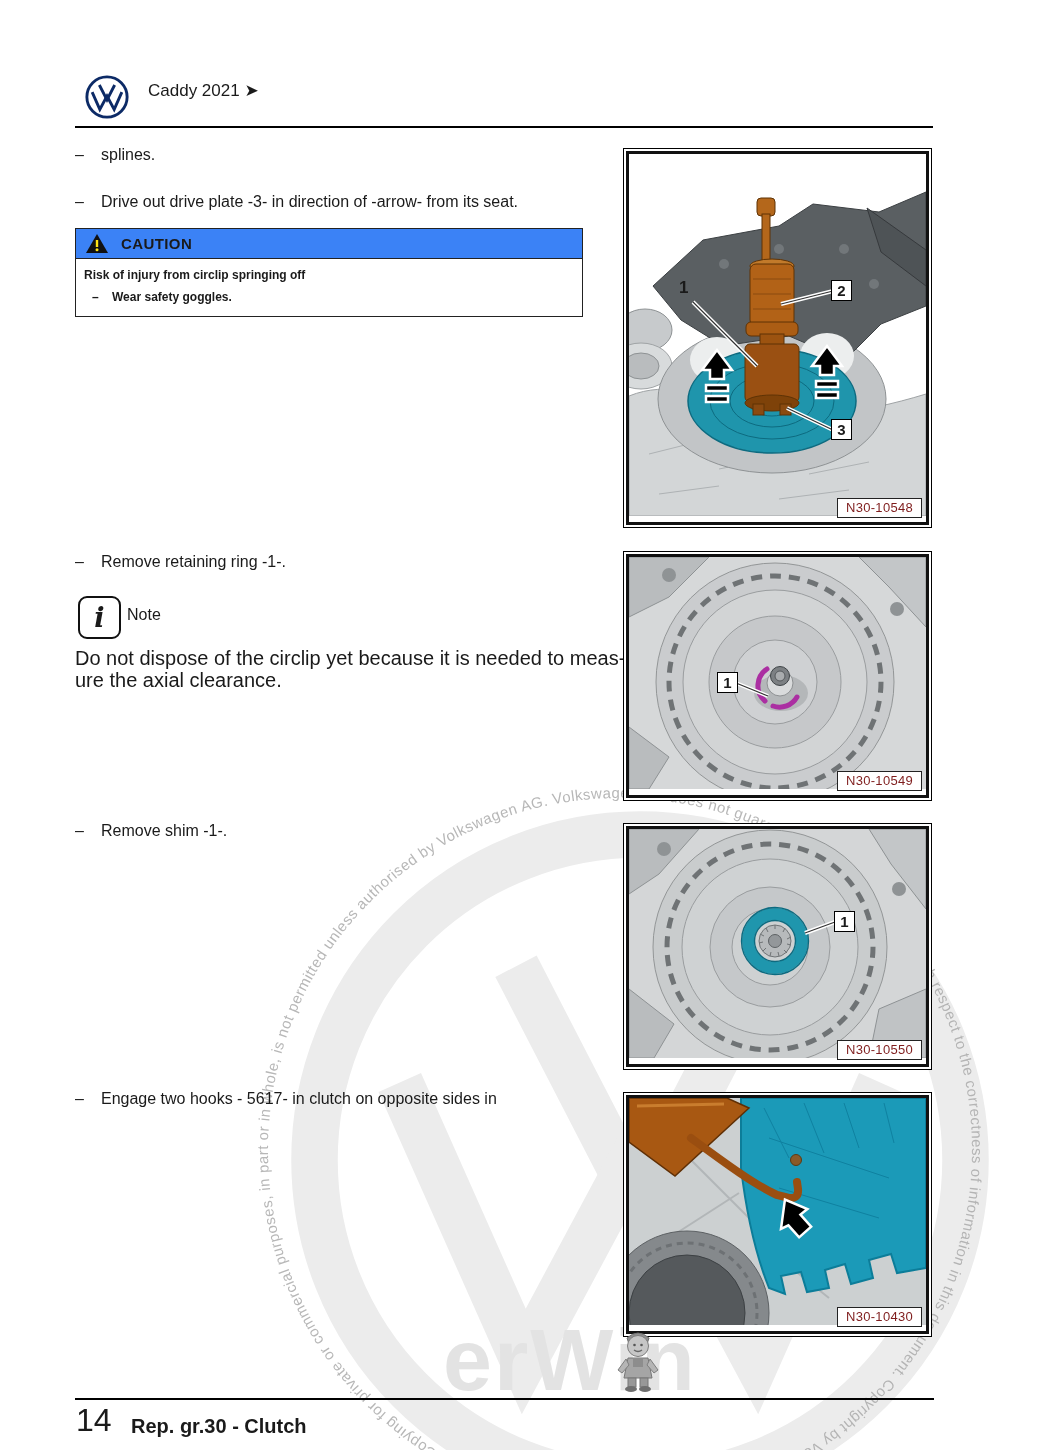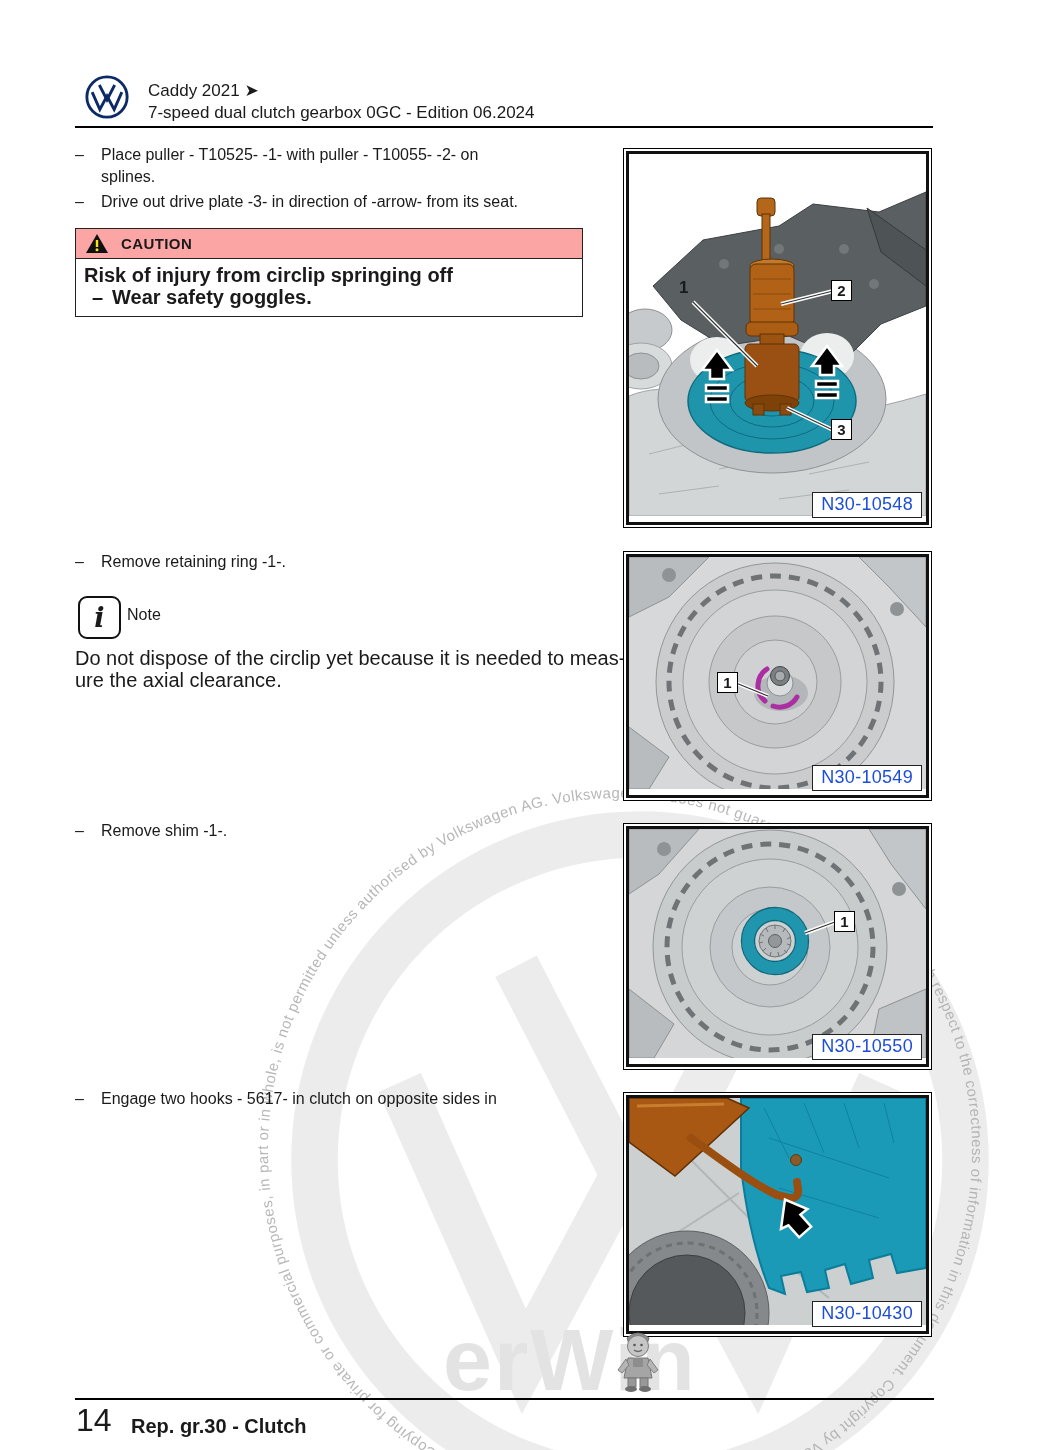--- a/index.html
+++ b/index.html
@@ -15,39 +15,39 @@
   #vw-logo{left:84px;top:74px;z-index:1;}
   #header-text{left:148px;top:80px;font-size:17px;line-height:22px;z-index:1;}
   .rule{height:2px;background:#000;z-index:1;}
   #header-rule{left:75px;top:126px;width:858px;}
   
   .bullet{display:flex;font-size:16px;line-height:21.5px;z-index:1;}
   .bullet .dash{width:26px;flex:0 0 26px;}
   .bullet .btxt{width:480px;}
   
   #caution-box{left:75px;top:228px;width:506px;border:1.5px solid #222;background:#fff;z-index:1;}
-  #caution-head{background:#fca5a5;display:flex;align-items:center;height:29px;
+  #caution-head{background:#3b82f6;display:flex;align-items:center;height:29px;
                 border-bottom:1.2px solid #222;padding-left:9px;}
   #caution-title{font-size:15px;font-weight:700;margin-left:12px;letter-spacing:.4px;}
-  #caution-body{padding:5px 8px 8px 8px;font-weight:700;font-size:20px;line-height:22px;}
+  #caution-body{padding:5px 8px 8px 8px;font-weight:700;font-size:12px;line-height:22px;}
   #caution-item{display:flex;}
   #caution-item .dash{width:28px;flex:0 0 28px;padding-left:8px;box-sizing:border-box;}
   
   #note-icon{left:78px;top:596px;width:39px;height:39px;border:2.5px solid #111;border-radius:9px;
              display:flex;align-items:center;justify-content:center;z-index:1;background:#fff;}
   #note-icon span{font-family:"DejaVu Serif", serif;font-style:italic;font-weight:700;font-size:27px;line-height:1;}
   #note-title{left:127px;top:606px;font-size:16px;font-weight:400;z-index:1;}
   .note-line{left:75px;font-size:20px;line-height:21.5px;z-index:1;}
   
   .figure{left:623px;width:309px;background:#fff;border:1px solid #000;padding:2px;
           box-sizing:border-box;z-index:2;}
   .figure-inner{border:3px solid #111;position:relative;background:#fff;overflow:hidden;}
   .figure-inner svg{display:block;}
   .fig-label{position:absolute;right:4px;bottom:4px;border:1.2px solid #222;background:#fff;
-             font-size:18px;letter-spacing:.3px;padding:1px 8px 2px 8px;color:#1d4ed8;}
+             font-size:13px;letter-spacing:.3px;padding:1px 8px 2px 8px;color:#7f1d1d;}
   .callout-box{position:absolute;width:19px;height:19px;border:1.4px solid #000;background:#fff;
                font-size:15px;font-weight:700;display:flex;align-items:center;justify-content:center;}
   .callout-plain{position:absolute;font-size:17px;font-weight:700;}
   
   #footer-rule{left:75px;top:1398px;width:859px;}
   #page-number{left:76px;top:1402px;font-size:32px;z-index:1;}
   #footer-section{left:131px;top:1415px;font-size:20px;font-weight:700;z-index:1;}
 </style>
 </head>
 <body>
@@ -82,28 +82,26 @@
 
 <svg id="vw-logo" class="abs" width="46" height="46" viewBox="0 0 48 48">
   <g fill="none" stroke="#0c2a66" stroke-width="3">
     <circle cx="24" cy="24" r="21"></circle>
     <path d="M16 11.5 L24 27 L32 11.5"></path>
     <path d="M8.5 19 L16.5 37 L24 23 L31.5 37 L39.5 19"></path>
   </g>
 </svg>
 <div id="header-text" class="abs">
   <div>Caddy 2021 ➤</div>
-  <div>7-speed dual clutch gearbox 0GC - Edition 06.2024</div>
 </div>
 <div id="header-rule" class="abs rule"></div>
 
 <div class="abs bullet" style="left:75px;top:144px;">
   <span class="dash">–</span>
   <span class="btxt">
-    <div>Place puller - T10525- -1- with puller - T10055- -2- on</div>
     <div>splines.</div>
   </span>
 </div>
 <div class="abs bullet" style="left:75px;top:191px;">
   <span class="dash">–</span>
   <span class="btxt">
       <div>Drive out drive plate -3- in direction of -arrow- from its seat.</div>
     </span>
 </div>
 

